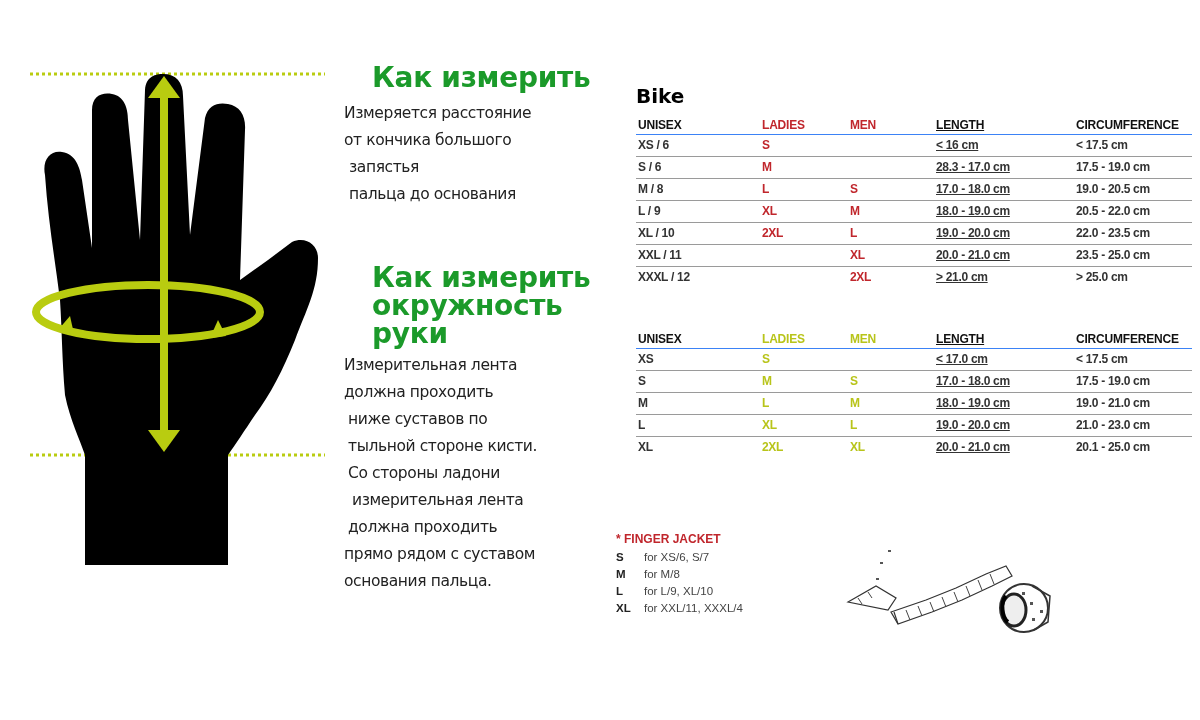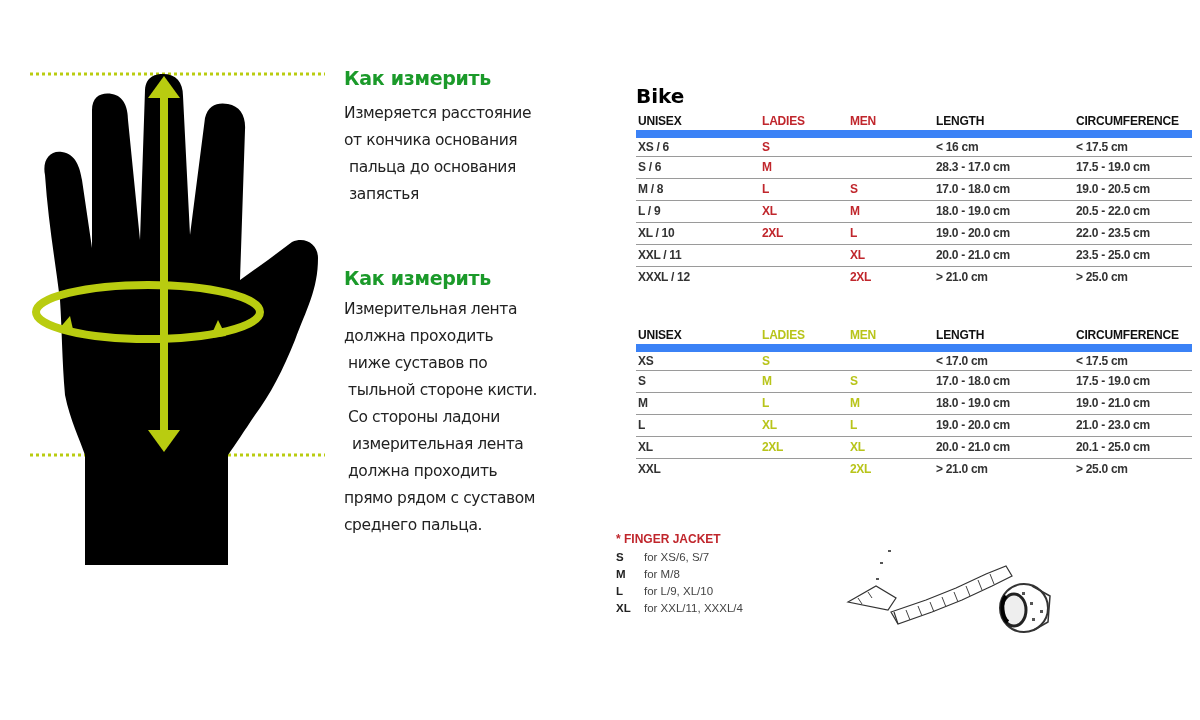--- a/index.html
+++ b/index.html
@@ -4,22 +4,23 @@
   <style>
     * { margin: 0; padding: 0; box-sizing: border-box; }
     html, body { width: 1200px; height: 720px; background: #ffffff; overflow: hidden; }
     body { position: relative; font-family: "Liberation Sans", sans-serif; color: #1a1a1a; }
 
     .hand-figure { position: absolute; left: 0; top: 60px; width: 340px; height: 520px; }
 
     .instructions { position: absolute; left: 344px; top: 64px; width: 250px; }
     .instr-title {
       font-family: "DejaVu Sans", sans-serif;
-      font-weight: bold; color: #1b9a2a; font-size: 19px; line-height: 28px;
+      font-weight: bold; color: #1b9a2a; font-size: 28px; line-height: 28px;
       letter-spacing: -0.3px;
+      margin-left: 28px;
     }
     .instr-body {
       font-family: "DejaVu Sans", sans-serif;
       color: #222; font-size: 15.5px; line-height: 27px; letter-spacing: -0.4px;
     }
     .instr-body span { display: block; white-space: nowrap; }
     #block-length { position: absolute; top: 0; left: 0; }
     #block-length .instr-body { margin-top: 8px; }
     #block-circ { position: absolute; top: 200px; left: 0; }
     #block-circ .instr-body { margin-top: 4px; }
@@ -27,28 +28,28 @@
     .size-section { position: absolute; left: 616px; width: 560px; margin-left: 20px; }
     #bike-section { top: 82px; }
     #outdoor-section { top: 328px; }
     .section-title {
       font-family: "DejaVu Sans", sans-serif;
       font-weight: bold; font-size: 20px; color: #000; height: 32px; line-height: 28px;
     }
     table.size-table { border-collapse: collapse; width: 556px; font-size: 12px; font-weight: bold; }
     table.size-table th {
       text-align: left; font-size: 12px; font-weight: bold; height: 20px; padding: 0 0 2px 2px;
-      border-bottom: 8px solid #3b82f6; color: #111; letter-spacing: -0.2px; vertical-align: bottom;
+      border-bottom: 1px solid #3b82f6; color: #111; letter-spacing: -0.2px; vertical-align: bottom;
     }
     table.size-table td {
       height: 22px; padding: 0 0 0 2px; border-bottom: 1.5px solid #9a9a9a; color: #333;
       letter-spacing: -0.3px; vertical-align: middle;
     }
     table.size-table tr:last-child td { border-bottom: none; }
-    .c1 { width: 124px; } .c2 { width: 88px; } .c3 { width: 86px; } .c4 { width: 140px; } .c5 { width: 118px; }
+    .c1 { width: 124px; } .c2 { width: 88px; } .c3 { width: 86px; } .c4 { width: 140px; text-decoration: underline; } .c5 { width: 118px; }
 
     .fj { position: absolute; left: 616px; top: 532px; font-size: 11.5px; color: #333; }
     .fj-title { color: #c0262c; font-weight: bold; font-size: 12px; margin-bottom: 3px; }
     .fj-row { height: 17px; line-height: 17px; white-space: nowrap; }
     .fj-size { display: inline-block; width: 28px; font-weight: bold; color: #222; }
     .fj-desc { color: #444; }
 
     .tape { position: absolute; left: 836px; top: 540px; width: 240px; height: 110px; }
   </style>
 </head>
@@ -101,39 +102,40 @@
   </svg>
 </div>
 
 <div class="instructions">
   <div id="block-length">
     <div class="instr-title">
       <div>Как измерить</div>
     </div>
     <div class="instr-body">
       <span>Измеряется расстояние</span>
-      <span>от кончика основания</span>
+      <span>от кончика большого</span>
+      <span style="padding-left:5px"> запястья</span>
       <span style="padding-left:5px"> пальца до основания</span>
-      <span style="padding-left:5px"> запястья</span>
     </div>
   </div>
   <div id="block-circ">
     <div class="instr-title">
       <div>Как измерить</div>
+      <div>окружность руки</div>
     </div>
     <div class="instr-body">
       <span>Измерительная лента</span>
       <span>должна проходить</span>
       <span style="padding-left:4px"> ниже суставов по</span>
       <span style="padding-left:4px"> тыльной стороне кисти.</span>
       <span style="padding-left:4px"> Со стороны ладони</span>
       <span style="padding-left:8px">  измерительная лента</span>
       <span style="padding-left:4px"> должна проходить</span>
       <span>прямо рядом с суставом</span>
-      <span>среднего пальца.</span>
+      <span>основания пальца.</span>
     </div>
   </div>
 </div>
 
 <div class="size-section" id="bike-section">
   <div class="section-title">Bike</div>
   <table class="size-table">
     <thead>
       <tr>
         <th class="c1">UNISEX</th>
@@ -236,27 +238,20 @@
           <td class="c3" style="color: rgb(184, 196, 26);">L</td>
           <td class="c4">19.0 - 20.0 cm</td>
           <td class="c5">21.0 - 23.0 cm</td>
         </tr>
         <tr>
           <td class="c1">XL</td>
           <td class="c2" style="color: rgb(184, 196, 26);">2XL</td>
           <td class="c3" style="color: rgb(184, 196, 26);">XL</td>
           <td class="c4">20.0 - 21.0 cm</td>
           <td class="c5">20.1 - 25.0 cm</td>
-        </tr>
-        <tr>
-          <td class="c1">XXL</td>
-          <td class="c2" style="color: rgb(184, 196, 26);"></td>
-          <td class="c3" style="color: rgb(184, 196, 26);">2XL</td>
-          <td class="c4">&gt; 21.0 cm</td>
-          <td class="c5">&gt; 25.0 cm</td>
         </tr>
       </tbody>
   </table>
 </div>
 
 <div class="fj">
   <div class="fj-title">* FINGER JACKET</div>
   <div class="fj-row">
     <span class="fj-size">S</span><span class="fj-desc">for XS/6, S/7</span>
   </div>

